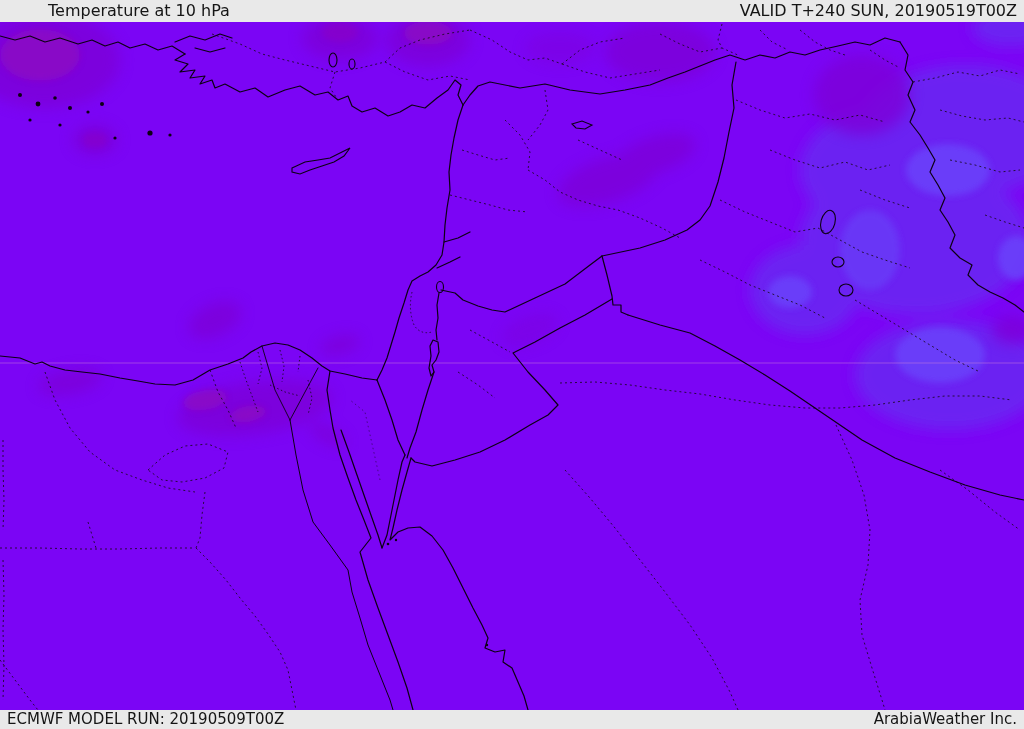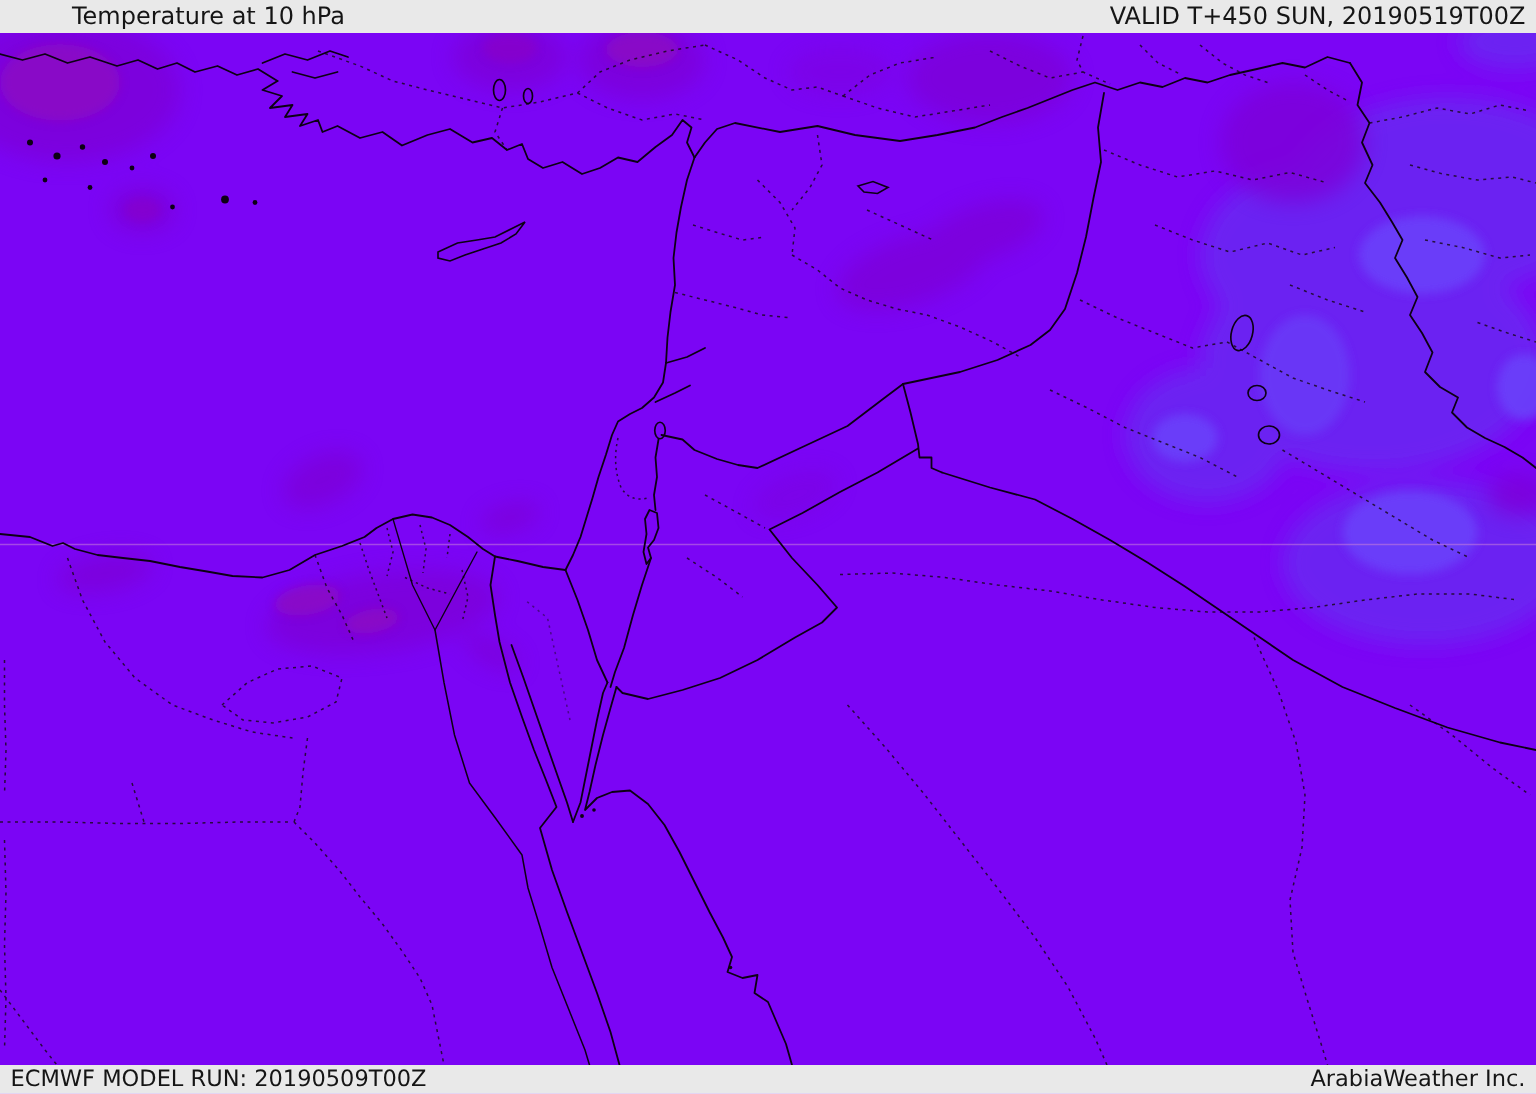--- a/index.html
+++ b/index.html
@@ -15,21 +15,21 @@
   #map svg{display:block;}
   .lbl{white-space:nowrap;line-height:1;}
 </style>
 </head>
 <body>
 
 <div id="app">
 
   <div id="topbar" class="bar">
     <span class="lbl">Temperature at 10 hPa</span>
-    <span class="lbl">VALID T+450 SUN, 20190519T00Z</span>
+    <span class="lbl">VALID T+240 SUN, 20190519T00Z</span>
   </div>
 
   <div id="map">
     <svg width="1024" height="688" viewBox="0 22 1024 688">
       <defs>
         <filter id="blurBig" x="-60%" y="-60%" width="220%" height="220%">
             <feGaussianBlur stdDeviation="7"></feGaussianBlur>
           </filter>
         <filter id="blurSm" x="-60%" y="-60%" width="220%" height="220%">
             <feGaussianBlur stdDeviation="3.2"></feGaussianBlur>

